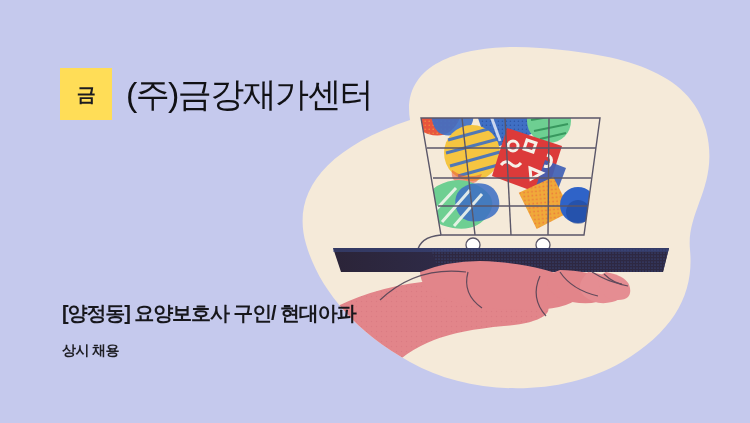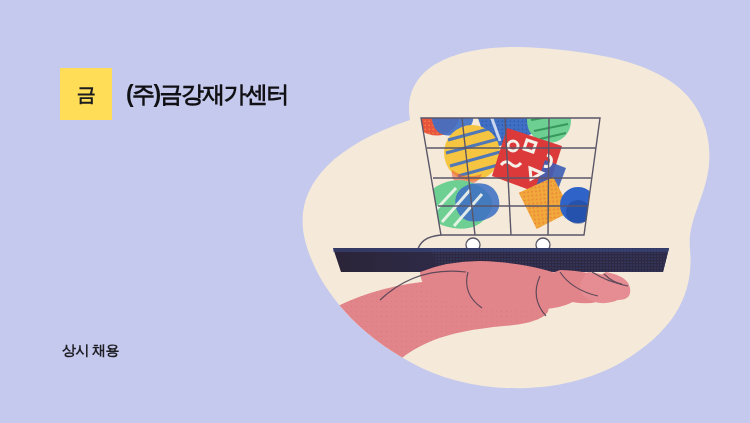--- a/index.html
+++ b/index.html
@@ -48,22 +48,22 @@
     flex: 0 0 auto;
   }
   #logo-badge-text {
     font-size: 19px;
     font-weight: 700;
     color: #1b1b20;
     line-height: 1;
     letter-spacing: -0.5px;
   }
   #company-name {
-    font-size: 23px;
-    font-weight: 700;
+    font-size: 34px;
+    font-weight: 400;
     color: #111115;
     letter-spacing: -1.6px;
     line-height: 1;
     white-space: nowrap;
   }
 
   #job-title {
     position: absolute;
     left: 62px;
     top: 303px;
@@ -245,17 +245,18 @@
 
   <div class="text-layer">
 
     <div id="company-row">
       <div id="logo-badge">
         <span id="logo-badge-text">금</span>
       </div>
       <div id="company-name">(주)금강재가센터</div>
     </div>
 
+    <div id="job-title">[양정동] 요양보호사 구인/ 현대아파</div>
 
     <div id="job-status">상시 채용</div>
 
   </div>
 </div>
 
 </body></html>

